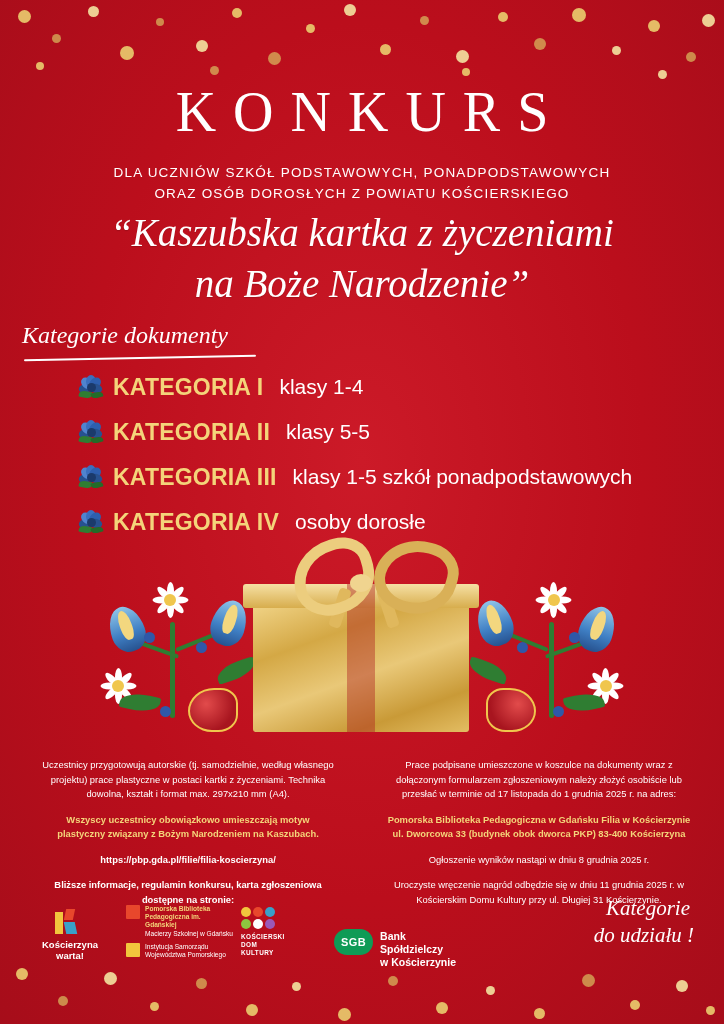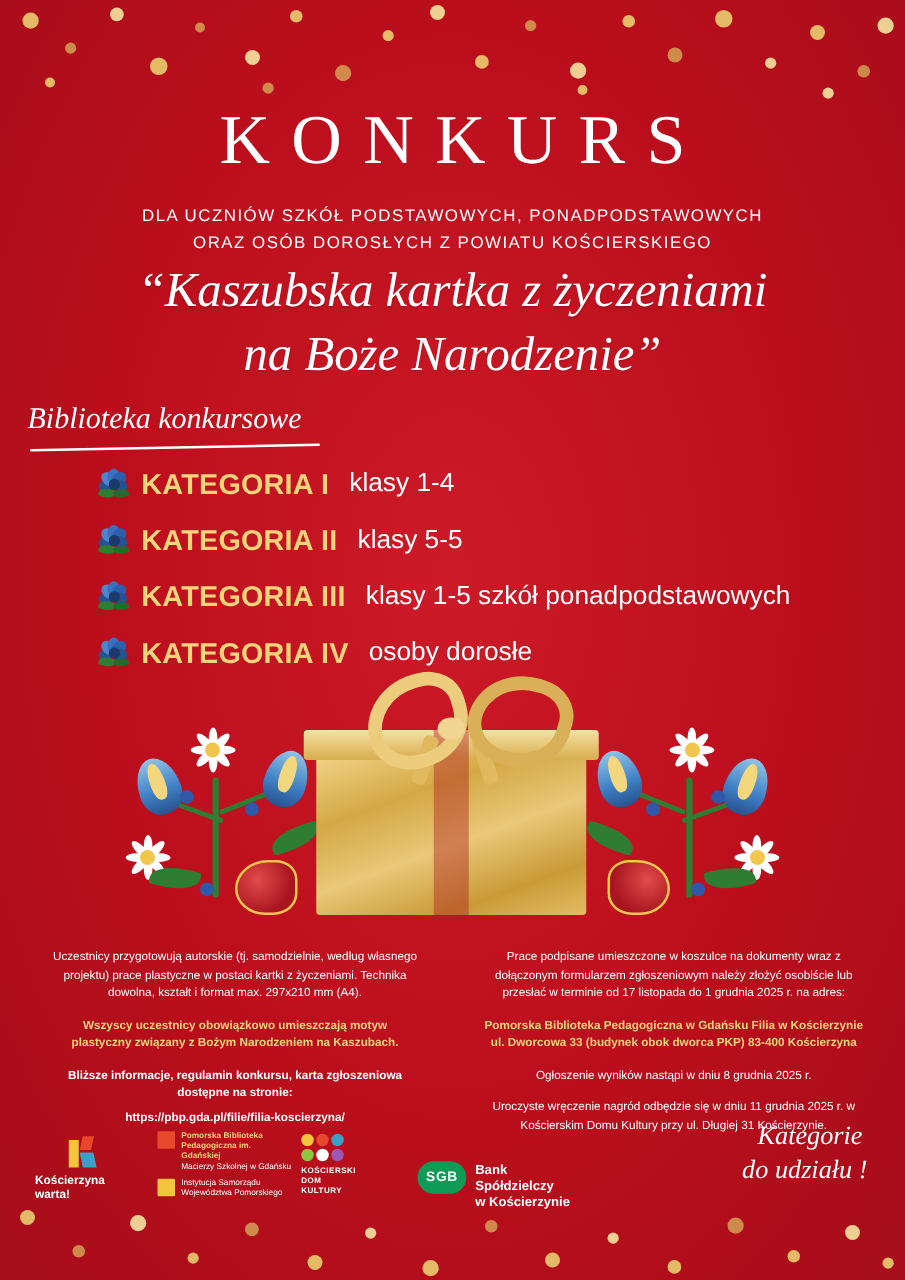--- a/index.html
+++ b/index.html
@@ -311,21 +311,21 @@
     width: 430px;
     height: 56px;
   }
   .logo-kw { position:absolute; left:0; top:4px; width:84px; }
   .kw-mark {
     width: 30px; height: 28px; position: relative; margin: 0 auto 3px auto;
   }
   .kw-mark .k1 { position:absolute; left:0; top:3px; width:8px; height:22px; background:#f2c53d; }
   .kw-mark .k2 { position:absolute; left:10px; top:0; width:9px; height:11px; background:#e8472c; transform: skewX(-12deg);}
   .kw-mark .k3 { position:absolute; left:10px; top:13px; width:11px; height:12px; background:#3aa0c8; transform: skewX(12deg);}
-  .kw-text { font-size: 9.5px; font-weight: 700; line-height:1.15; color:#fff;}
+  .kw-text { font-size: 9.5px; font-weight: 700; text-align:center; line-height:1.15; color:#fff;}
   .logo-pbp { position:absolute; left: 98px; top:0; width: 108px; }
   .pbp-row { display:flex; align-items:flex-start; gap:5px; margin-bottom:5px;}
   .pbp-mark { width:14px;height:14px;background:#e8472c; flex:0 0 14px; border-radius:1px;}
   .pbp-t { font-size:6.6px; line-height:1.25; color:#fff; }
   .pbp-t b { color:#f4d47a; }
   .logo-kdk { position:absolute; left: 213px; top:2px; width: 86px; }
   .kdk-grid { display:grid; grid-template-columns: repeat(3, 10px); grid-gap:2px; margin-bottom:4px;}
   .kdk-grid span { display:block; width:10px; height:10px; border-radius:50%; }
   .kdk-label { font-size:6.4px; font-weight:700; line-height:1.25; letter-spacing:.4px;}
   .logo-sgb { position:absolute; left: 306px; top: 10px; display:flex; align-items:center; gap:7px;}
@@ -403,21 +403,21 @@
   <div class="subtitle">
     <div>DLA UCZNIÓW SZKÓŁ PODSTAWOWYCH, PONADPODSTAWOWYCH</div>
     <div>ORAZ OSÓB DOROSŁYCH Z POWIATU KOŚCIERSKIEGO</div>
   </div>
 
   <div class="quote">
     <div>“Kaszubska kartka z życzeniami</div>
     <div>na Boże Narodzenie”</div>
   </div>
 
-  <div class="cat-heading">Biblioteka konkursowe</div>
+  <div class="cat-heading">Kategorie dokumenty</div>
   <div class="cat-underline"></div>
 
   <div class="cat-list">
 
     <div class="cat-row">
       <span class="cat-flower">
         <i class="pet dl"></i>
           <i class="pet l"></i>
           <i class="pet"></i>
           <i class="pet r"></i>
@@ -557,22 +557,22 @@
     <span class="tail-l"></span>
     <span class="tail-r"></span>
     <span class="bow-l"></span>
     <span class="bow-r"></span>
     <span class="bow-knot"></span>
   </div>
 
   <div class="info-left">
     <p class="info-p">Uczestnicy przygotowują autorskie (tj. samodzielnie, według własnego projektu) prace plastyczne w postaci kartki z życzeniami. Technika dowolna, kształt i format max. 297x210 mm (A4).</p>
     <p class="info-p gold">Wszyscy uczestnicy obowiązkowo umieszczają motyw plastyczny związany z Bożym Narodzeniem na Kaszubach.</p>
+    <p class="info-p bold">https://pbp.gda.pl/filie/filia-koscierzyna/</p>
     <p class="info-p bold tight">Bliższe informacje, regulamin konkursu, karta zgłoszeniowa dostępne na stronie:</p>
-    <p class="info-p bold">https://pbp.gda.pl/filie/filia-koscierzyna/</p>
   </div>
 
   <div class="info-right">
     <p class="info-p">Prace podpisane umieszczone w koszulce na dokumenty wraz z dołączonym formularzem zgłoszeniowym należy złożyć osobiście lub przesłać w terminie od 17 listopada do 1 grudnia 2025 r. na adres:</p>
     <p class="info-p gold">Pomorska Biblioteka Pedagogiczna w Gdańsku Filia w Kościerzynie ul. Dworcowa 33 (budynek obok dworca PKP) 83-400 Kościerzyna</p>
     <p class="info-p">Ogłoszenie wyników nastąpi w dniu 8 grudnia 2025 r.</p>
     <p class="info-p">Uroczyste wręczenie nagród odbędzie się w dniu 11 grudnia 2025 r. w Kościerskim Domu Kultury przy ul. Długiej 31 Kościerzynie.</p>
   </div>
 
   <div class="logos">

